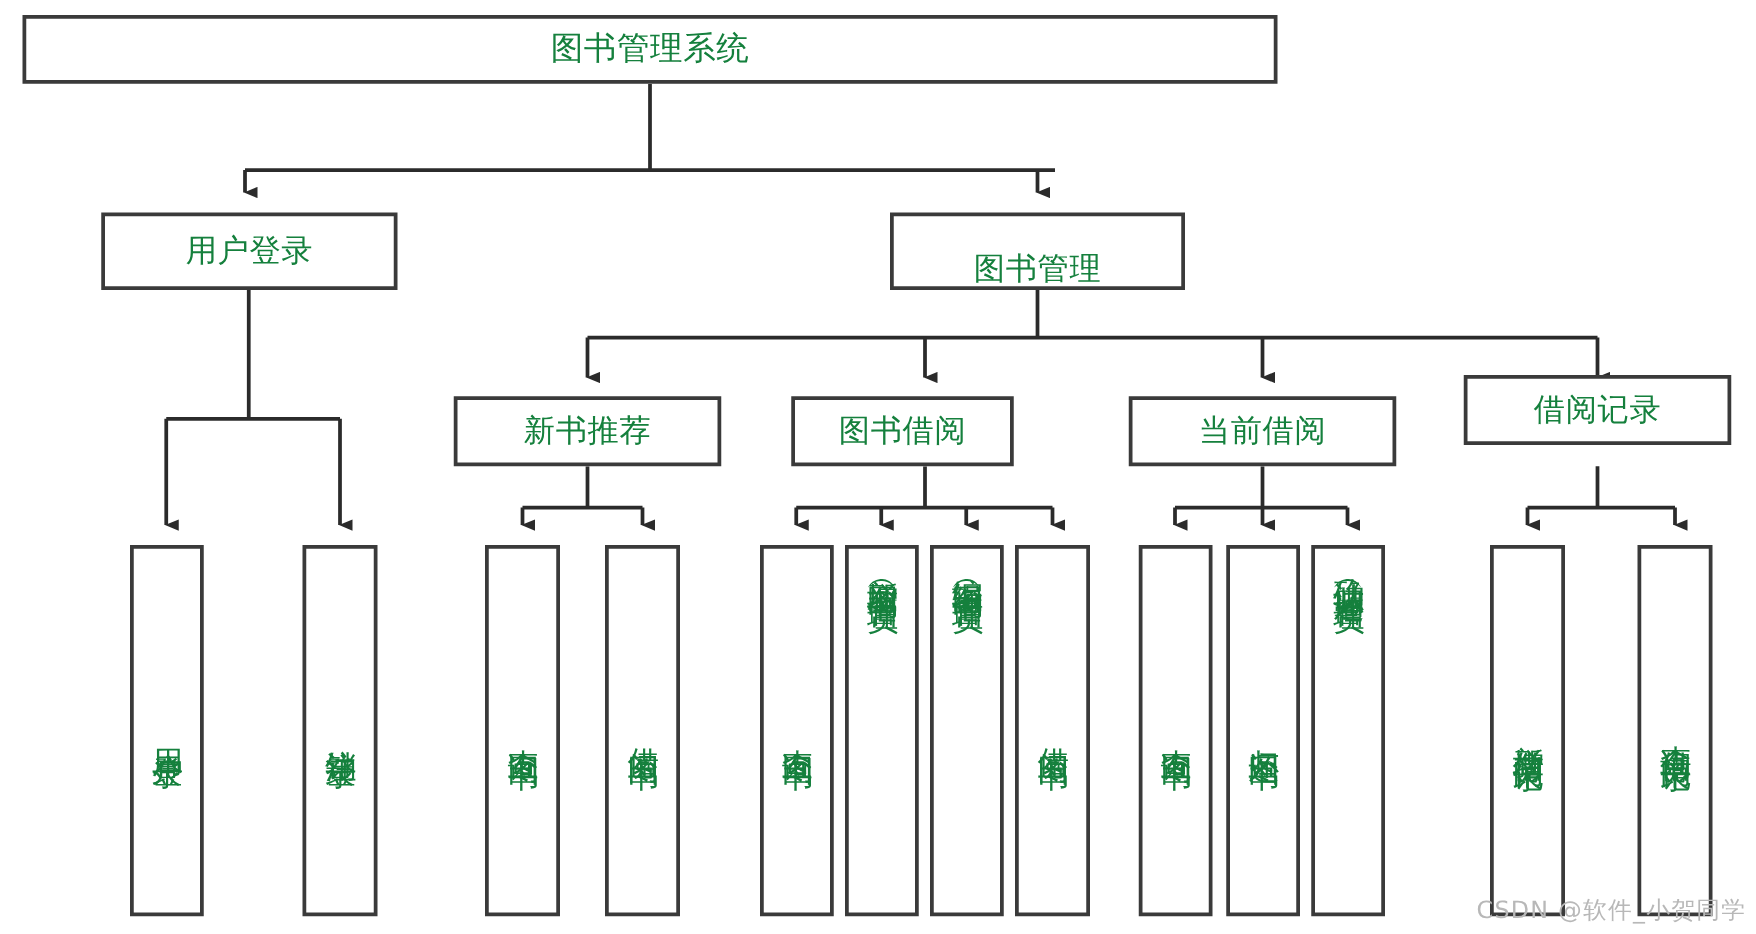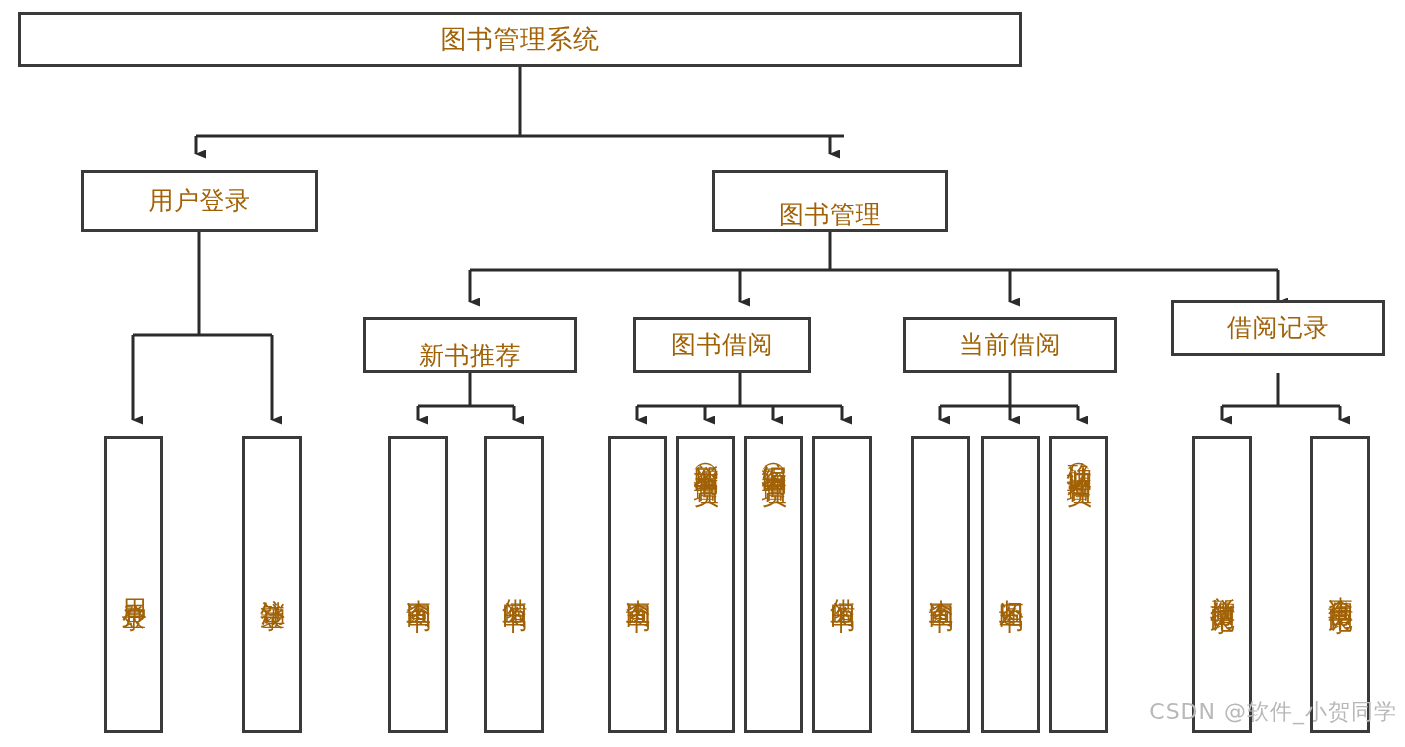--- a/index.html
+++ b/index.html
@@ -26,21 +26,21 @@
     pointer-events: none;
   }
   .node {
     position: absolute;
     box-sizing: border-box;
     border: 3px solid #3a3a3a;
     background: #ffffff;
     display: flex;
     align-items: center;
     justify-content: center;
-    color: #a16207;
+    color: #15803d;
   }
   .node .label {
     display: block;
     text-align: center;
     line-height: 1.12;
     letter-spacing: 0.5px;
   }
   
   .h-node .label {
     writing-mode: horizontal-tb;
@@ -62,22 +62,22 @@
     white-space: nowrap;
   }
   .v-node.tall-text { padding-top: 4px; }
   .v-node.mid-text {
     align-items: center;
     padding-top: 0;
   }
   #watermark {
     position: absolute;
     right: 8px;
-    bottom: 20px;
-    font-size: 22px;
+    bottom: 6px;
+    font-size: 19px;
     color: #b8b8b8;
     letter-spacing: 1px;
     white-space: nowrap;
     margin-top: 44px;
   }
 </style>
 </head>
 <body>
 
 <div id="canvas">
@@ -137,21 +137,21 @@
   </div>
 
   <div class="node h-node" id="node-user-login" style="left:81px; top:170px; width:237px; height:62px;">
     <span class="label">用户登录</span>
   </div>
 
   <div class="node h-node" id="node-book-management" style="left:712px; top:170px; width:236px; height:62px;align-items:flex-end;">
     <span class="label">图书管理</span>
   </div>
 
-  <div class="node h-node" id="node-new-book-recommend" style="left:363px; top:317px; width:214px; height:56px;align-items:flex-end;">
+  <div class="node h-node" id="node-new-book-recommend" style="left:363px; top:317px; width:214px; height:56px;">
     <span class="label">新书推荐</span>
   </div>
 
   <div class="node h-node" id="node-book-borrow" style="left:633px; top:317px; width:178px; height:56px;">
     <span class="label">图书借阅</span>
   </div>
 
   <div class="node h-node" id="node-current-borrow" style="left:903px; top:317px; width:214px; height:56px;">
     <span class="label">当前借阅</span>
   </div>

